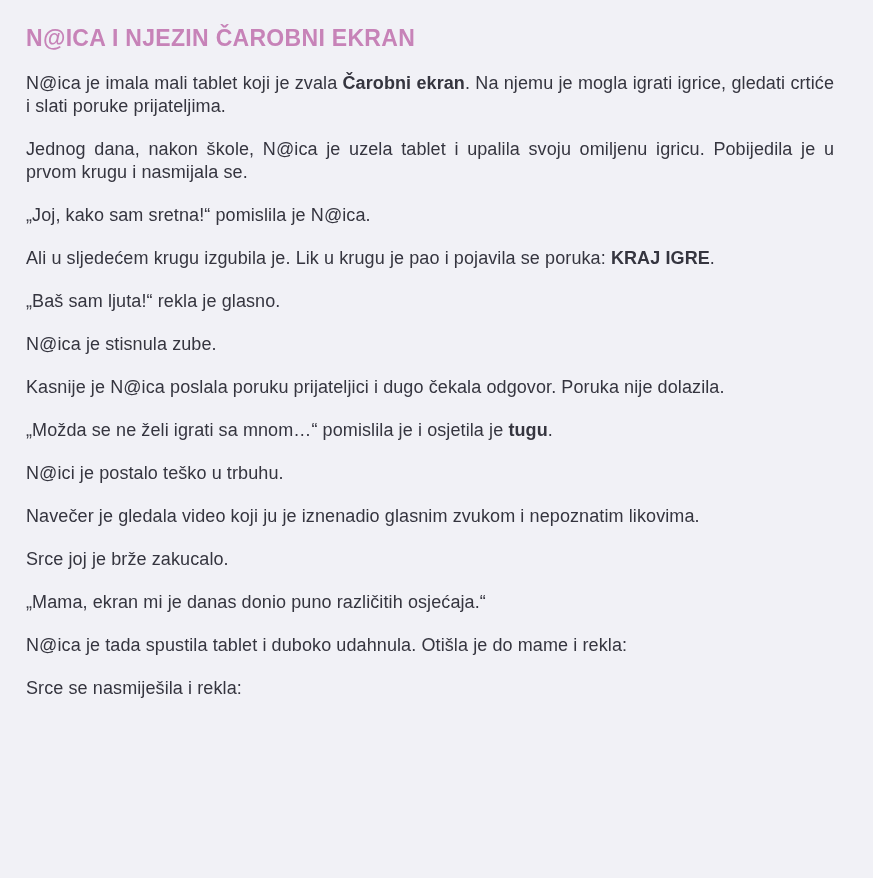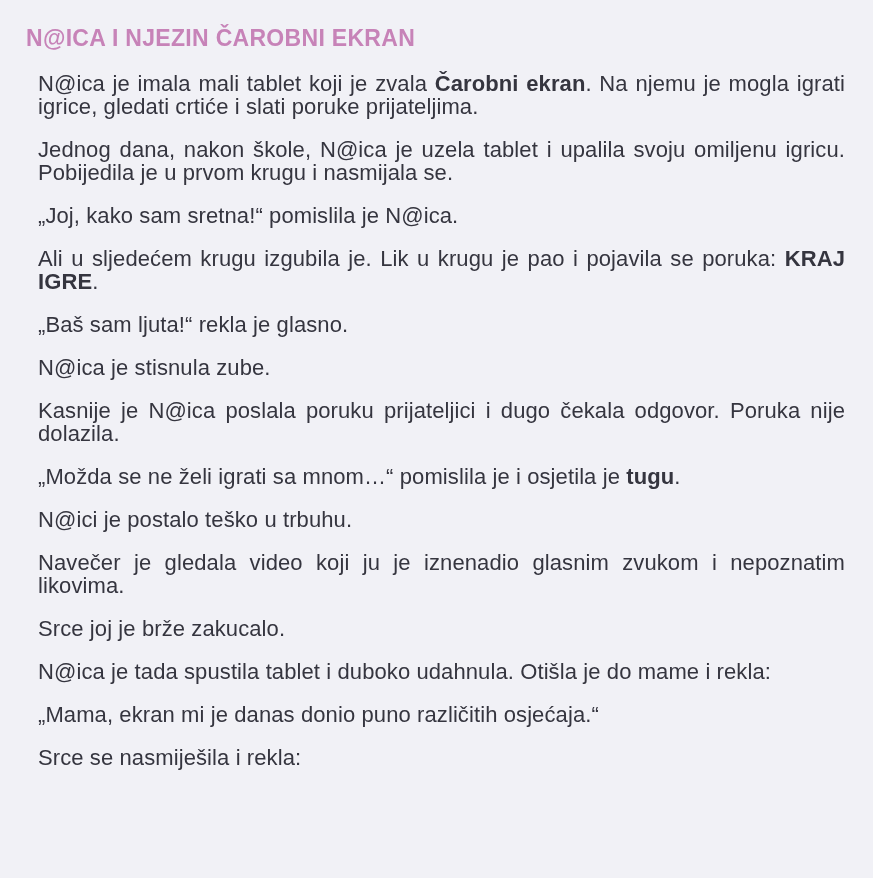--- a/index.html
+++ b/index.html
@@ -8,35 +8,35 @@
     height: 878px;
     background: #f1f1f6;
     overflow: hidden;
     font-family: "Liberation Sans", "DejaVu Sans", sans-serif;
     color: #35353f;
   }
   .page {
     box-sizing: border-box;
     width: 873px;
     height: 878px;
-    padding: 24px 28px 0 26px;
+    padding: 24px 39px 0 26px;
   }
   .title {
     font-size: 23px;
     line-height: 29px;
     font-weight: bold;
     color: #c783b8;
     letter-spacing: 0.3px;
     margin: 0 0 19px 0;
   }
   .story p {
-    font-size: 22px;
+    font-size: 18px;
     line-height: 23px;
     letter-spacing: 0.1px;
-    margin: 0 0 20px 12px;
+    margin: 0 0 20px 0;
     text-align: justify;
   }
   .story .b { font-weight: bold; }
   .story .i { }
 </style>
 </head>
 <body>
 
 <div class="page">
   <h1 class="title">N@ICA I NJEZIN ČAROBNI EKRAN</h1>
@@ -45,17 +45,17 @@
       <p><span>Jednog dana, nakon škole, N@ica je uzela tablet i upalila svoju omiljenu igricu. Pobijedila je u prvom krugu i nasmijala se.</span></p>
       <p><span class="i">„Joj, kako sam sretna!“</span><span> pomislila je N@ica.</span></p>
       <p><span>Ali u sljedećem krugu izgubila je. Lik u krugu je pao i pojavila se poruka: </span><span class="b">KRAJ IGRE</span><span>.</span></p>
       <p><span class="i">„Baš sam ljuta!“</span><span> rekla je glasno.</span></p>
       <p><span>N@ica je stisnula zube.</span></p>
       <p><span>Kasnije je N@ica poslala poruku prijateljici i dugo čekala odgovor. Poruka nije dolazila.</span></p>
       <p><span class="i">„Možda se ne želi igrati sa mnom…“</span><span> pomislila je i osjetila je </span><span class="b">tugu</span><span>.</span></p>
       <p><span>N@ici je postalo teško u trbuhu.</span></p>
       <p><span>Navečer je gledala video koji ju je iznenadio glasnim zvukom i nepoznatim likovima.</span></p>
       <p><span>Srce joj je brže zakucalo.</span></p>
+      <p><span class="i">„Mama, ekran mi je danas donio puno različitih osjećaja.“</span></p>
       <p><span>N@ica je tada spustila tablet i duboko udahnula. Otišla je do mame i rekla:</span></p>
-      <p><span class="i">„Mama, ekran mi je danas donio puno različitih osjećaja.“</span></p>
       <p><span>Srce se nasmiješila i rekla:</span></p>
     </div>
 </div>
 
 </body></html>

